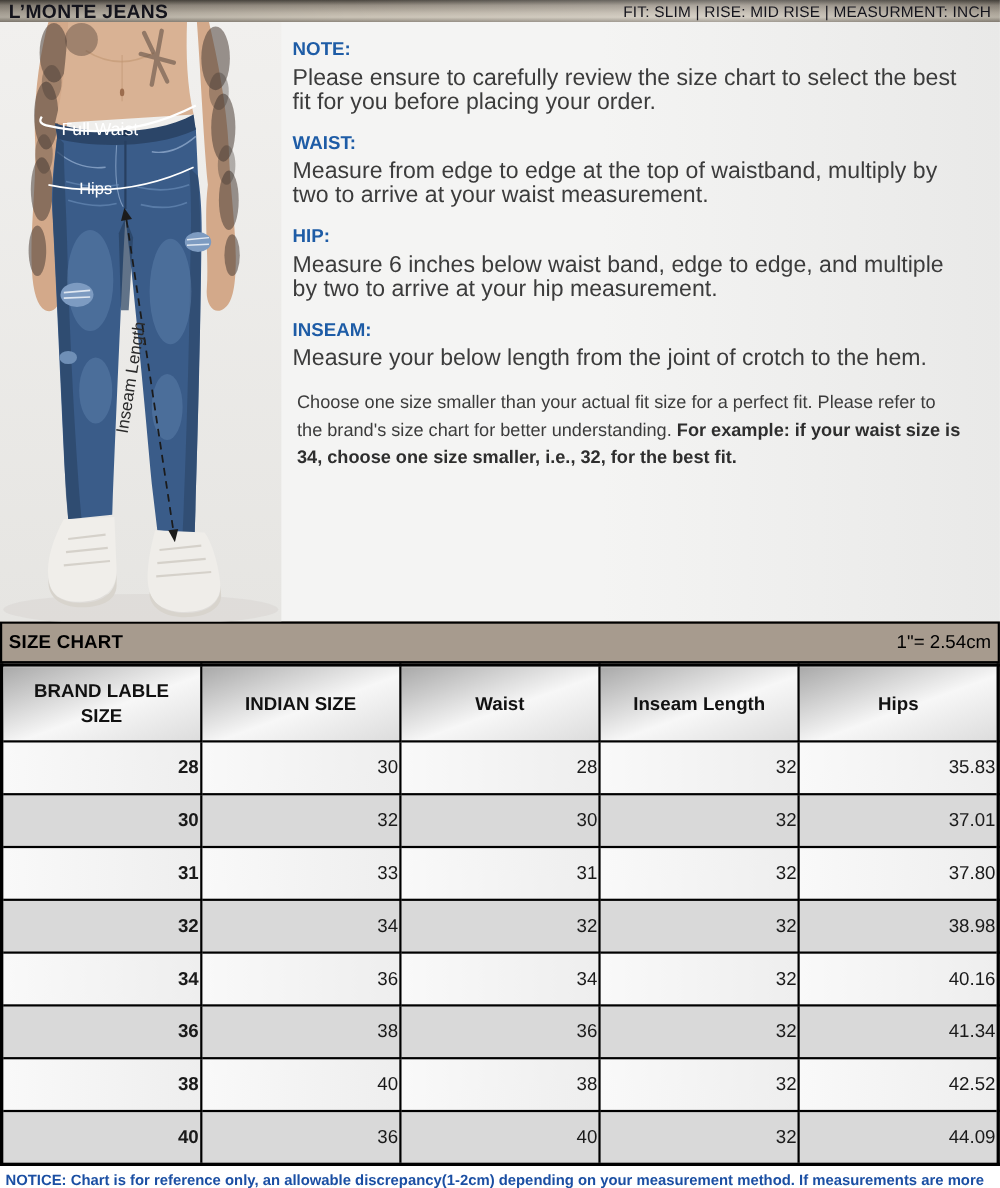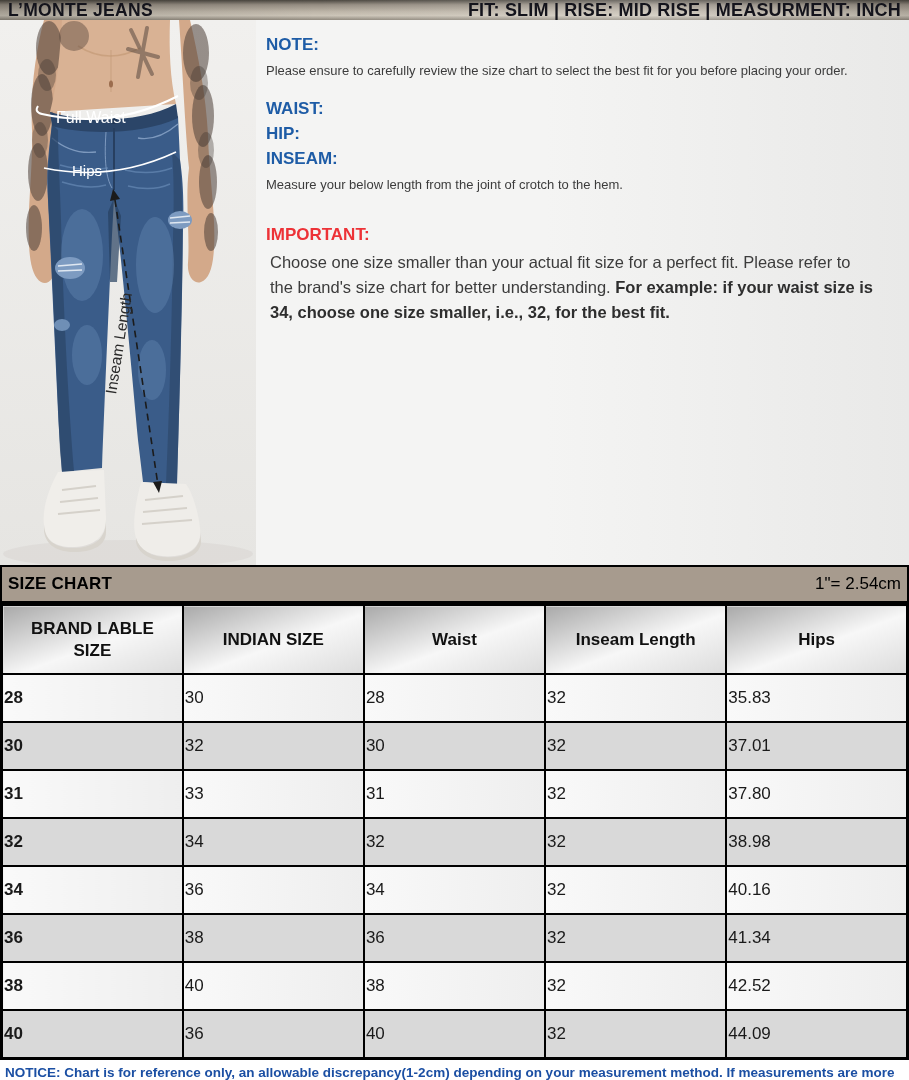--- a/index.html
+++ b/index.html
@@ -6,46 +6,46 @@
   .page{position:relative;width:909px;height:1080px;overflow:hidden;background:#fff;
         font-family:"Liberation Sans","DejaVu Sans",sans-serif;}
 
   
   .topbar{height:20px;display:flex;align-items:center;justify-content:space-between;
           padding:0 8px;box-sizing:border-box;color:#14141c;
           background:
             linear-gradient(90deg,rgba(0,0,0,.14),rgba(255,255,255,0) 35%,rgba(255,255,255,.22) 72%,rgba(0,0,0,.10)),
             linear-gradient(180deg,#4a463f 0%,#958d82 24%,#bdb5a8 58%,#cbc4b7 78%,#8f887d 100%);}
   .topbar .brand{font-size:17.5px;font-weight:600;letter-spacing:.3px;}
-  .topbar .specs{font-size:18px;font-weight:700;letter-spacing:.2px;}
+  .topbar .specs{font-size:14px;font-weight:400;letter-spacing:.2px;}
 
   
   .upper{height:545px;display:flex;background:linear-gradient(90deg,#f4f4f3 60%,#e9e9e8 100%);}
   .photo{width:256px;height:545px;flex:0 0 256px;}
   .photo svg{display:block;}
   .info{flex:1;padding:15px 28px 0 10px;}
   .sec-title{margin:0 0 5px 0;font-size:17px;font-weight:700;color:#1E5CA6;}
-  .sec-body{margin:0 0 17px 0;font-size:13px;line-height:21.5px;color:#3c3c3c;max-width:620px;}
+  .sec-body{margin:0 0 17px 0;font-size:21px;line-height:21.5px;color:#3c3c3c;max-width:620px;}
   .imp-title{margin:30px 0 5px 0;font-size:17px;font-weight:700;color:#ED3237;}
   .imp-body{margin:4px;font-size:16.5px;line-height:25px;color:#3c3c3c;max-width:625px;}
   .imp-body b{color:#2e2e2e;}
 
   
   .sizebar{height:26px;box-sizing:border-box;border:2px solid #000;background:#A79B8E;
            display:flex;align-items:center;justify-content:space-between;padding:17px 6px;
            font-size:17px;color:#000;}
   .sizebar .sb-title{font-weight:600;letter-spacing:.2px;}
   .sizebar .sb-conv{font-weight:400;}
 
   
   table.size{width:100%;border-collapse:collapse;border:3px solid #000;table-layout:fixed;}
   table.size th{height:67px;border:2px solid #000;font-size:17px;font-weight:700;color:#111;
                 background:linear-gradient(160deg,#a9a9a9 0%,#f7f7f7 55%,#dcdcdc 100%);
                 padding:0 14px;line-height:22px;}
-  table.size td{height:44px;border:2px solid #000;font-size:17px;color:#1a1a1a;text-align:left;margin-top:32px;}
+  table.size td{height:44px;border:2px solid #000;font-size:17px;color:#1a1a1a;text-align:right;margin-top:32px;}
   table.size tbody tr:nth-child(odd) td{background:linear-gradient(90deg,#f9f9f9,#eeeeee);}
   table.size tbody tr:nth-child(even) td{background:#D9D9D9;}
   table.size td:first-child{font-weight:700;}
 
   
   .notice{padding:4px 6px 0 5px;font-size:13.5px;font-weight:700;color:#1b4fa3;line-height:17.5px;}
 
   
   svg text{font-family:"Liberation Sans","DejaVu Sans",sans-serif;}
 </style>
@@ -162,27 +162,28 @@
         <polygon points="159,473 153,462 162,461" fill="#1b1b1b"></polygon>
         <text x="124" y="324" text-anchor="middle" transform="rotate(-81 124 324)" font-size="15.5" fill="#2a2a2a">Inseam Length</text>
       </svg>
     </div>
 
     <div class="info">
       <h3 class="sec-title">NOTE:</h3>
       <p class="sec-body">Please ensure to carefully review the size chart to select the best fit for you before placing your order.</p>
 
       <h3 class="sec-title">WAIST:</h3>
+      <p class="sec-body">Measure from edge to edge at the top of waistband, multiply by two to arrive at your waist measurement.</p>
 
       <h3 class="sec-title">HIP:</h3>
+      <p class="sec-body">Measure 6 inches below waist band, edge to edge, and multiple by two to arrive at your hip measurement.</p>
 
       <h3 class="sec-title">INSEAM:</h3>
       <p class="sec-body">Measure your below length from the joint of crotch to the hem.</p>
 
-      <h3 class="imp-title">IMPORTANT:</h3>
       <p class="imp-body"><span>Choose one size smaller than your actual fit size for a perfect fit. Please refer to the brand's size chart for better understanding. </span> <b>For example: if your waist size is 34, choose one size smaller, i.e., 32, for the best fit.</b></p>
     </div>
   </section>
 
   <div class="sizebar">
     <span class="sb-title">SIZE CHART</span>
     <span class="sb-conv">1"= 2.54cm</span>
   </div>
 
   <table class="size">

